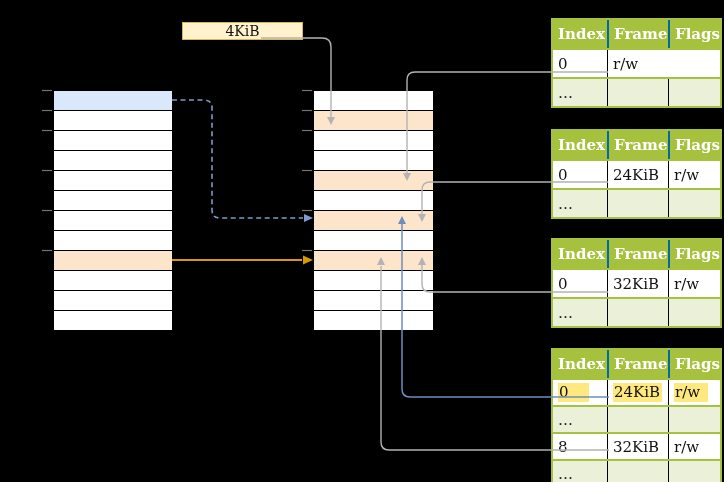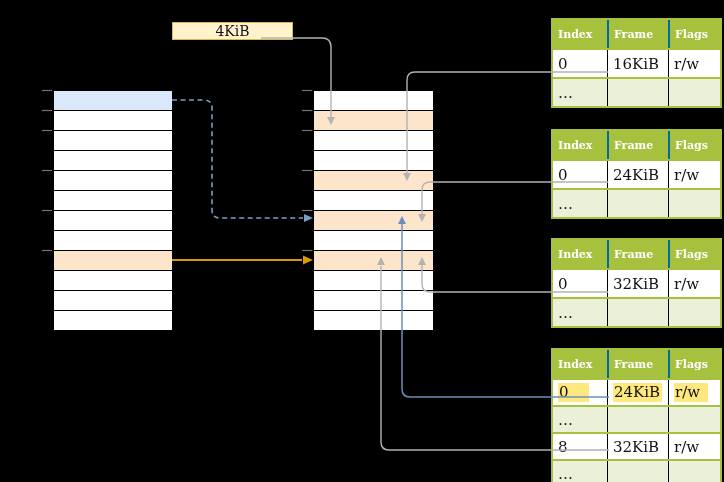--- a/index.html
+++ b/index.html
@@ -11,34 +11,34 @@
           font-family:"DejaVu Serif","Liberation Serif",serif;}
   
   .tall-table{position:absolute;border:1px solid #000;background:#fff;box-sizing:content-box;}
   #left-table{left:53px;top:90px;width:118px;}
   #middle-table{left:313px;top:90px;width:119px;}
   .trow{height:19px;border-bottom:1px solid #000;background:#fff;}
   .trow:last-child{border-bottom:none;}
   .row-blue{background:var(--blue);}
   .row-orange{background:var(--orange);}
   
-  .label-box{position:absolute;left:172px;top:22px;width:119px;height:16px;
+  .label-box{position:absolute;left:182px;top:22px;width:119px;height:16px;
     background:var(--cream);border:1px solid var(--cream-border);
     text-align:center;font-size:14px;line-height:16px;color:#111;}
   
   .pt{position:absolute;left:551px;width:171px;box-sizing:border-box;
       display:flex;flex-direction:column;gap:2px;
       background:var(--green);border:2px solid var(--green);}
   .pt-row{display:grid;grid-template-columns:54px 61px 52px;align-items:center;background:#fff;}
   .pt-row.dots{background:var(--lgreen);}
   .pt-cell{box-sizing:border-box;padding-left:5px;font-size:15px;color:#111;height:100%;
            display:flex;align-items:center;overflow:hidden;white-space:nowrap;}
   .pt-row:not(.pt-header) .pt-cell + .pt-cell{border-left:1px solid #000;}
   .pt-header{background:var(--green);}
-  .pt-header .pt-cell{color:#fff;font-weight:bold;font-size:11px;}
+  .pt-header .pt-cell{color:#fff;font-weight:bold;font-size:15px;}
   .pt-header .pt-cell + .pt-cell{border-left:2px solid #0369a1;}
   .dots .pt-cell{color:#222;}
   .hl{background:var(--yellow);padding:0 2px 1px 1px;}
   .hl-idx{padding-right:20px;}
   .hl-flag{padding-right:8px;}
   
   #arrows{position:absolute;left:0;top:0;width:724px;height:482px;pointer-events:none;}
 </style>
 </head>
 <body>
@@ -78,21 +78,20 @@
 
   <div id="page-tables">
       <div class="pt" style="top: 18px;">
         <div class="pt-row pt-header" style="height: 28px;">
           <div class="pt-cell">Index</div>
           <div class="pt-cell">Frame</div>
           <div class="pt-cell">Flags</div>
         </div>
         <div class="pt-row" style="height: 27px;">
           <div class="pt-cell">0</div>
-          <div class="pt-cell">16KiB</div>
           <div class="pt-cell">r/w</div>
         </div>
         <div class="pt-row dots" style="height: 27px;">
           <div class="pt-cell">…</div>
           <div class="pt-cell"></div>
           <div class="pt-cell"></div>
         </div>
       </div>
       <div class="pt" style="top: 129px;">
         <div class="pt-row pt-header" style="height: 28px;">

